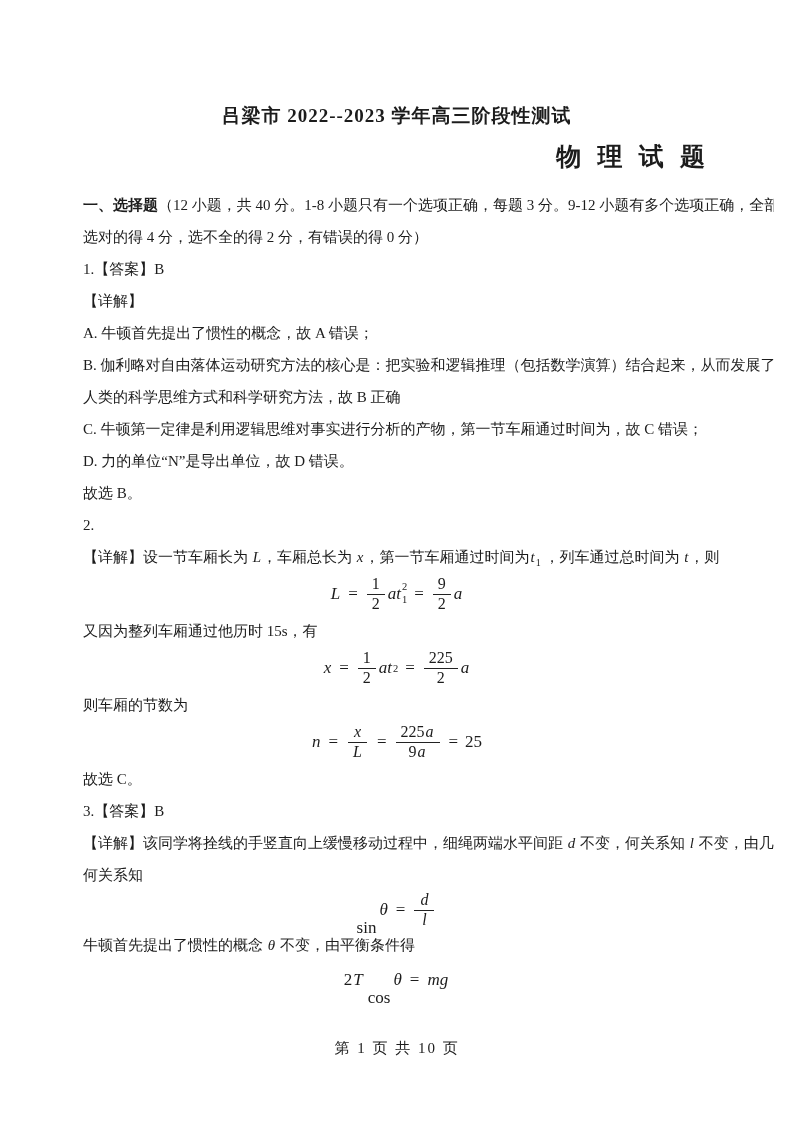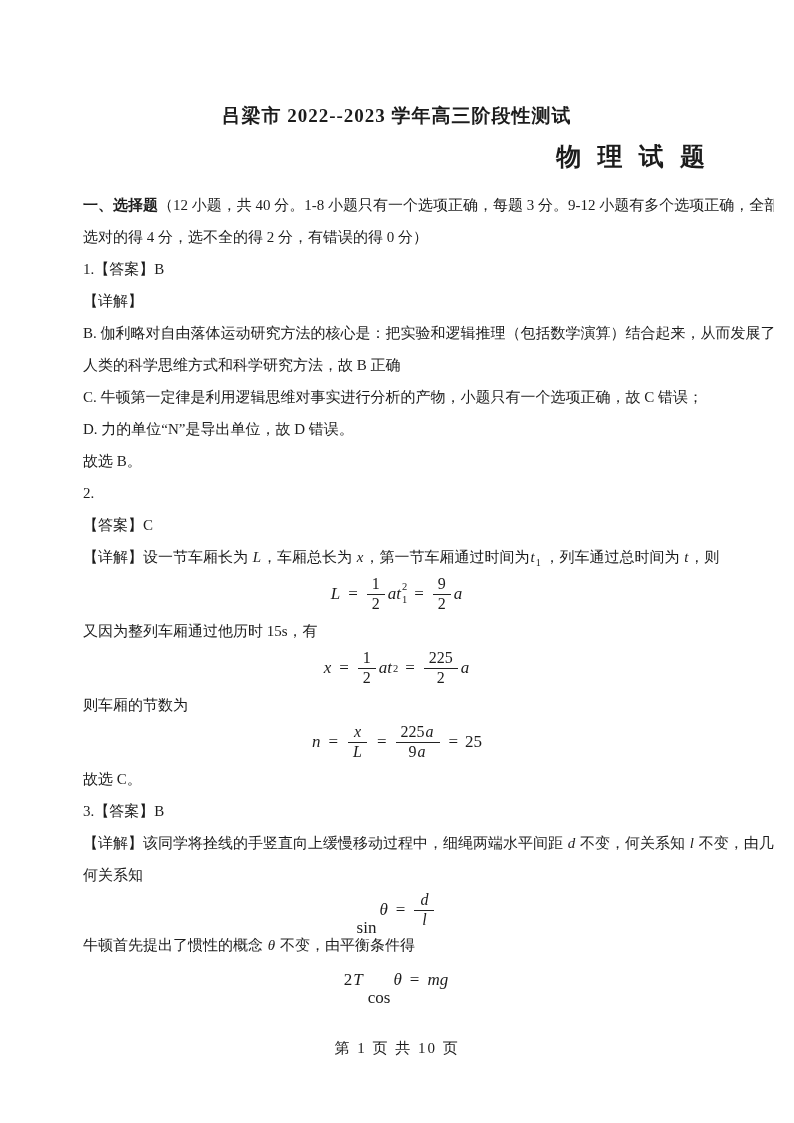--- a/index.html
+++ b/index.html
@@ -63,28 +63,28 @@
     <div class="title1">吕梁市 2022--2023 学年高三阶段性测试</div>
     <div class="title2">物 理 试 题</div>
 
     <div class="docbody">
 
       <div class="line"><span class="seg-b">一、选择题</span><span>（12 小题，共 40 分。1-8 小题只有一个选项正确，每题 3 分。9-12 小题有多个选项正确，全部</span></div>
       <div class="line"><span>选对的得 4 分，选不全的得 2 分，有错误的得 0 分）</span></div>
 
       <div class="line"><span>1.【答案】B</span></div>
       <div class="line"><span>【详解】</span></div>
+      <div class="line"><span>A. 牛顿首先提出了惯性的概念，故 A 错误；</span></div>
       <div class="line"><span>B. 伽利略对自由落体运动研究方法的核心是：把实验和逻辑推理（包括数学演算）结合起来，从而发展了</span></div>
       <div class="line"><span>人类的科学思维方式和科学研究方法，故 B 正确</span></div>
-      <div class="line"><span>C. 牛顿第一定律是利用逻辑思维对事实进行分析的产物，小题只有一个选项正确，故 C 错误；</span></div>
+      <div class="line"><span>C. 牛顿第一定律是利用逻辑思维对事实进行分析的产物，第一节车厢通过时间为，故 C 错误；</span></div>
       <div class="line"><span>D. 力的单位“N”是导出单位，故 D 错误。</span></div>
       <div class="line"><span>故选 B。</span></div>
 
       <div class="line"><span>2.</span></div>
-      <div class="line"><span>【答案】C</span></div>
       <div class="line"><span>【详解】设一节车厢长为 </span><span class="seg-i">L</span><span>，车厢总长为 </span><span class="seg-i">x</span><span>，第一节车厢通过时间为</span><span class="seg-i">t</span><span class="seg-sub">1</span><span> ，列车通过总时间为 </span><span class="seg-i">t</span><span>，则</span></div>
 
       <div class="formula">
         <span class="mi">L</span>
         <span class="mo">=</span>
         <span class="frac">
           <span class="num mn">1</span>
           <span class="den mn">2</span>
         </span>
         <span class="mi">at</span>

